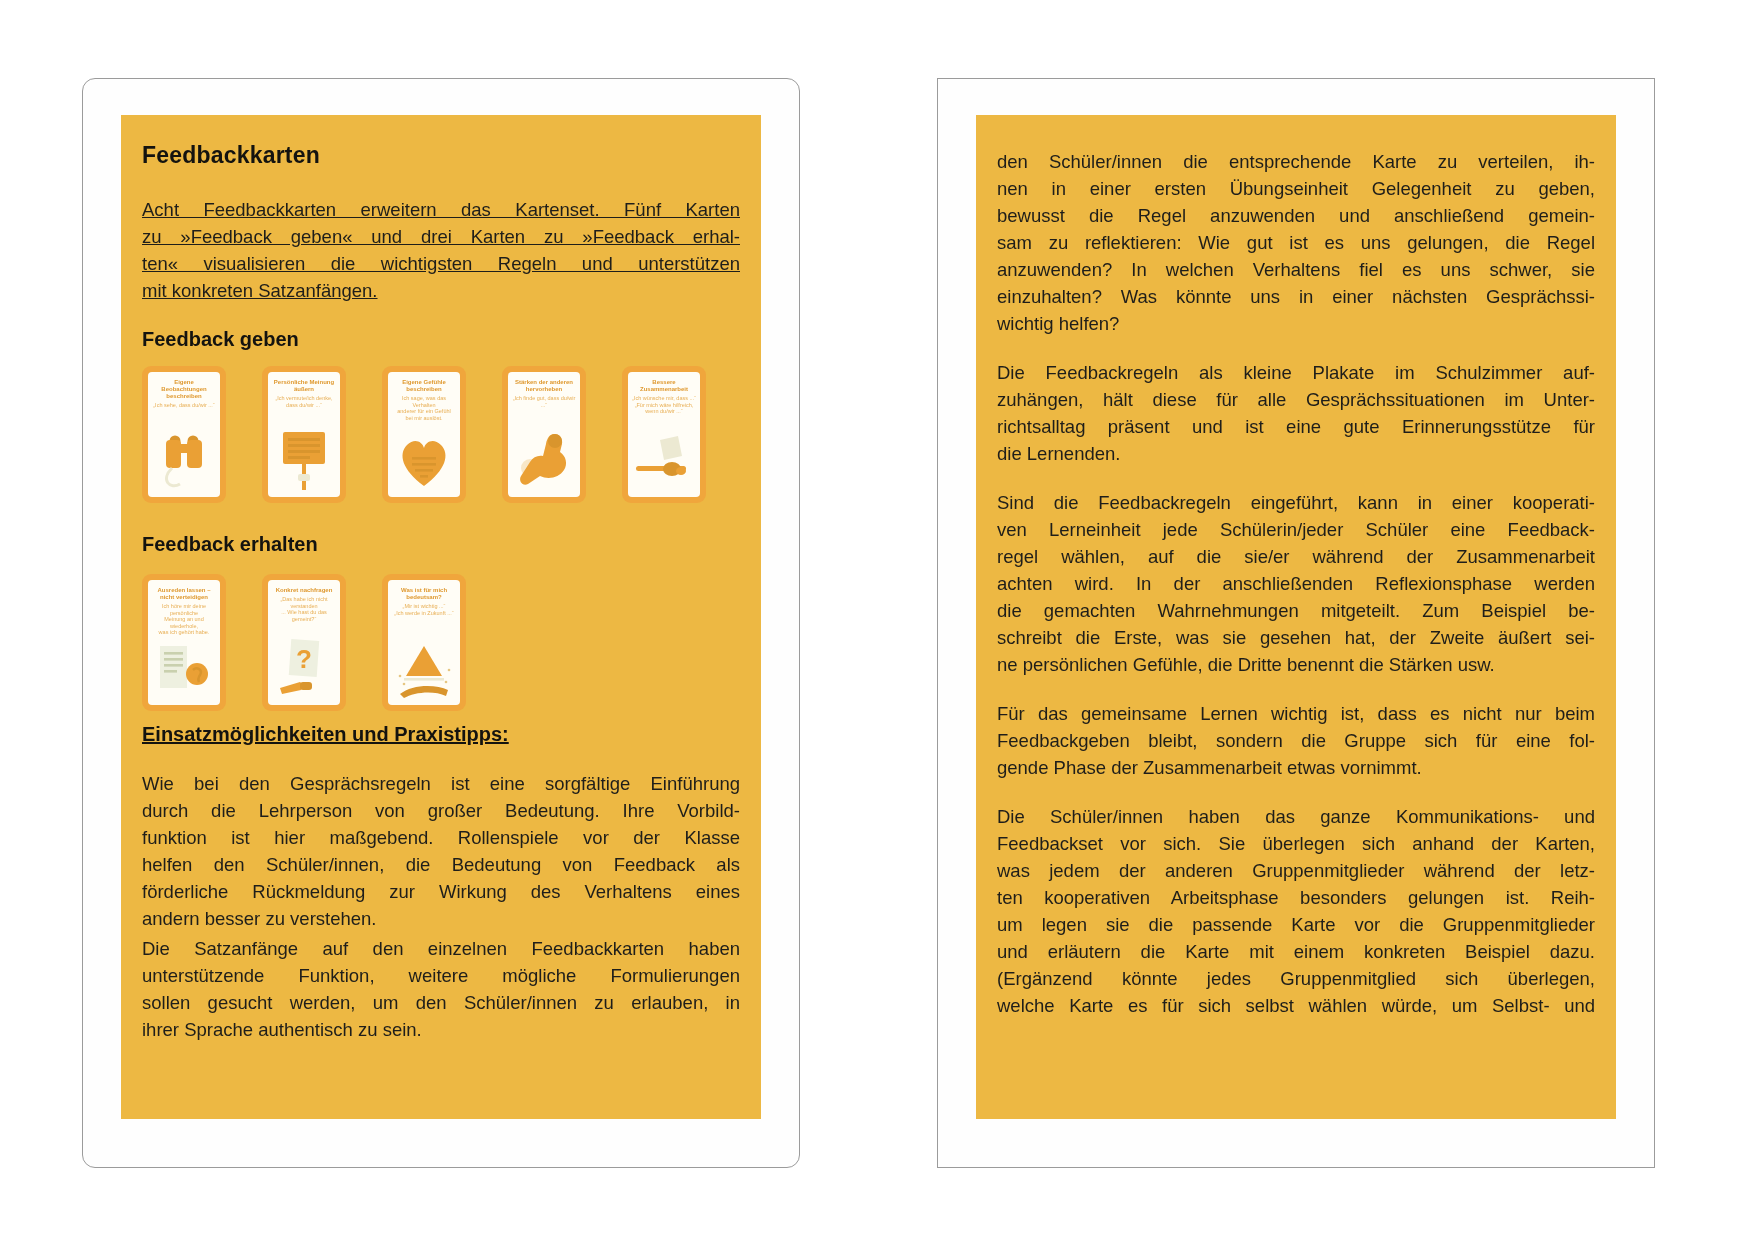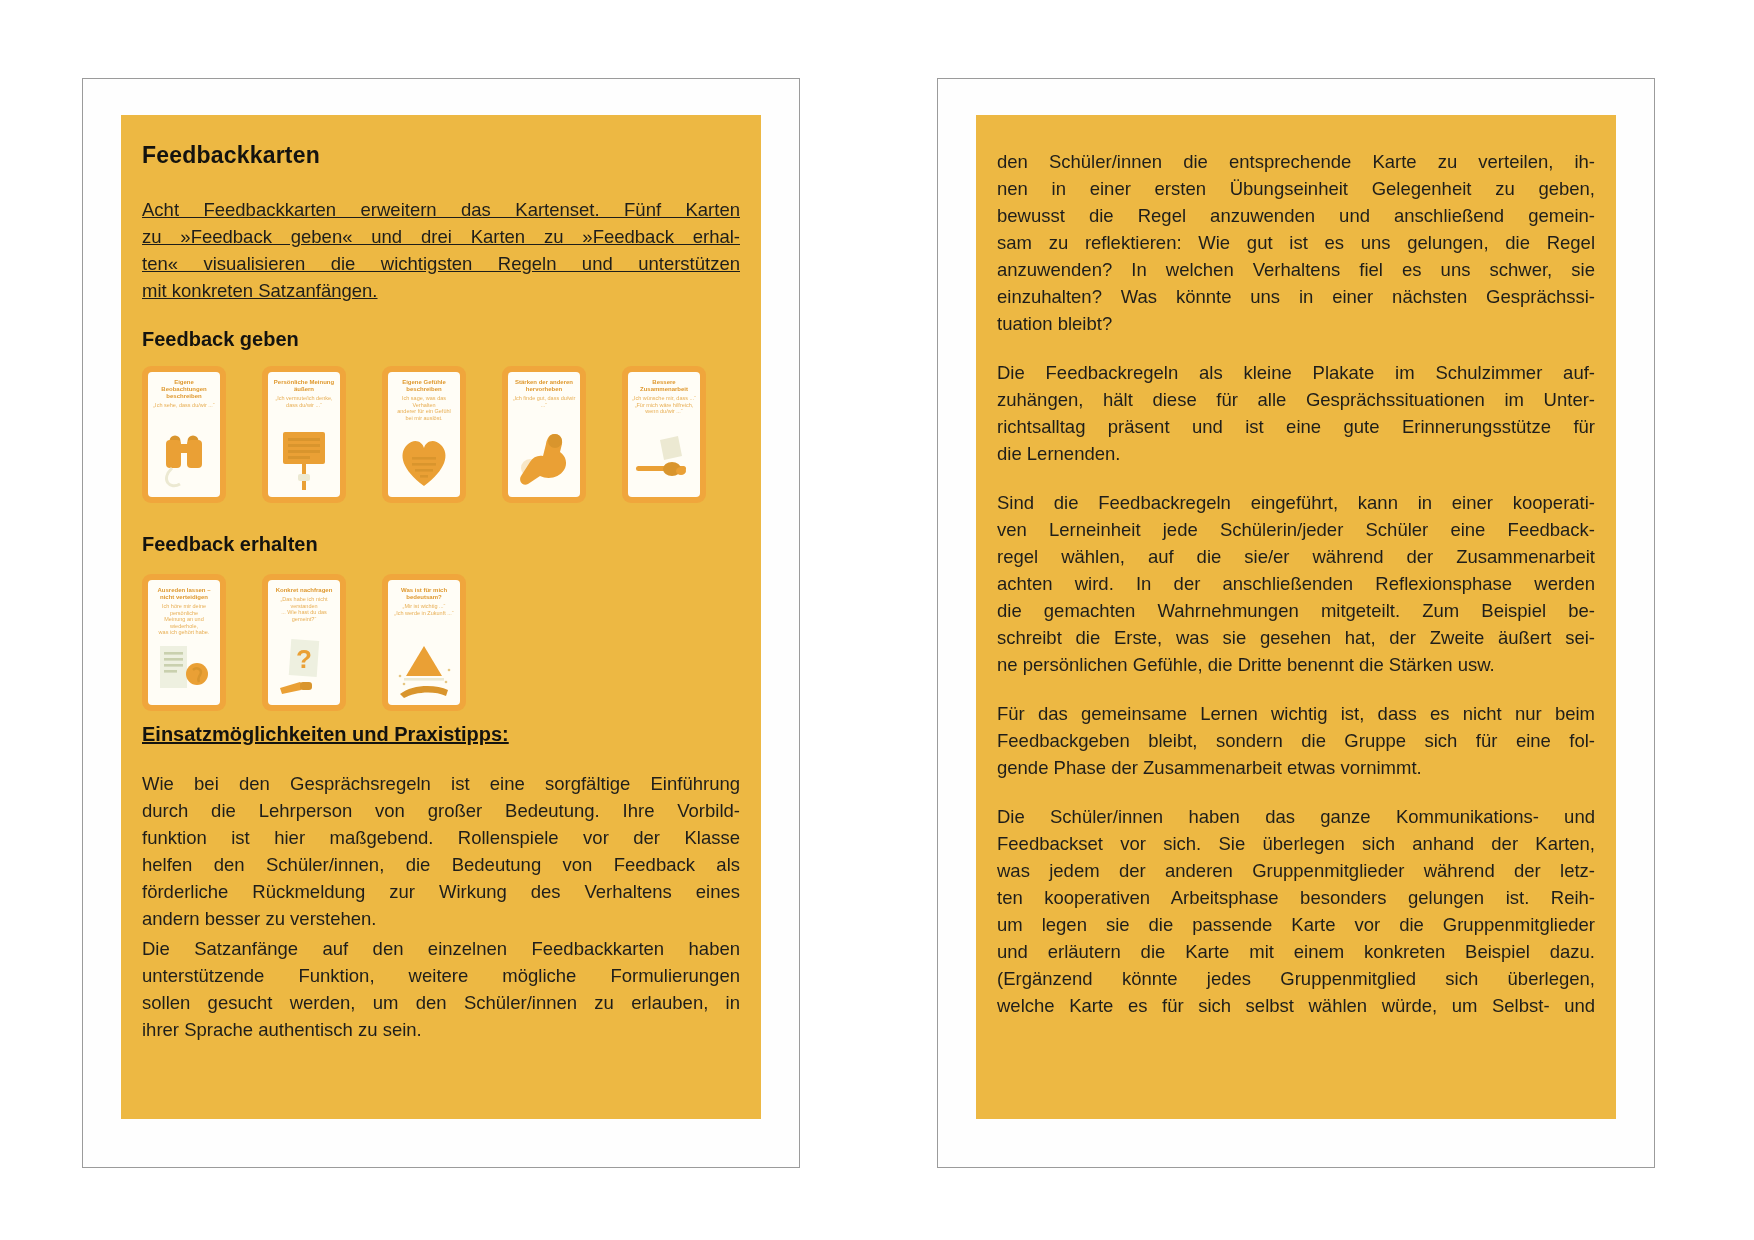--- a/index.html
+++ b/index.html
@@ -1,20 +1,20 @@
 <!DOCTYPE html>
 <html><head>
 <meta charset="utf-8">
 <style>
   html,body { margin:0; padding:0; background:#ffffff; }
   .canvas { position:relative; width:1754px; height:1240px; background:#ffffff; overflow:hidden;
             font-family:"Liberation Sans", sans-serif; }
   .page { position:absolute; top:78px; width:718px; height:1090px; background:#fefefe;
           border:1px solid #9b9b9b; box-sizing:border-box; }
-  #page-l { left:82px; }
+  #page-l { left:82px;border-radius:13px; }
   #page-r { left:937px; }
   .panel { position:absolute; left:38px; top:36px; width:640px; height:1004px;
            background:#edb843; box-sizing:border-box; padding:0 21px;
            color:#1f1e1a; font-size:18.5px; }
   h1.doc-title { font-size:23px; font-weight:bold; color:#14130f; margin:27px 0 0 0; letter-spacing:0.2px; }
   .h2 { font-size:20px; font-weight:bold; color:#14130f; margin:0; }
   .para { line-height:27px; }
   .ln { min-height:27px; }
   .just .ln { text-align:justify; text-align-last:justify; }
   .just .ln.ln-last { text-align-last:left; }
@@ -266,21 +266,21 @@
 
   <div class="page" id="page-r">
     <div class="panel panel-r">
       <div class="para just first">
           <div class="ln">den Schüler/innen die entsprechende Karte zu verteilen, ih-</div>
           <div class="ln">nen in einer ersten Übungseinheit Gelegenheit zu geben,</div>
           <div class="ln">bewusst die Regel anzuwenden und anschließend gemein-</div>
           <div class="ln">sam zu reflektieren: Wie gut ist es uns gelungen, die Regel</div>
           <div class="ln">anzuwenden? In welchen Verhaltens fiel es uns schwer, sie</div>
           <div class="ln">einzuhalten? Was könnte uns in einer nächsten Gesprächssi-</div>
-          <div class="ln ln-last">tuation bleibt?</div>
+          <div class="ln ln-last">wichtig helfen?</div>
         </div>
       <div class="para just">
           <div class="ln">Die Feedbackregeln als kleine Plakate im Schulzimmer auf-</div>
           <div class="ln">zuhängen, hält diese für alle Gesprächssituationen im Unter-</div>
           <div class="ln">richtsalltag präsent und ist eine gute Erinnerungsstütze für</div>
           <div class="ln ln-last">die Lernenden.</div>
         </div>
       <div class="para just">
           <div class="ln">Sind die Feedbackregeln eingeführt, kann in einer kooperati-</div>
           <div class="ln">ven Lerneinheit jede Schülerin/jeder Schüler eine Feedback-</div>

